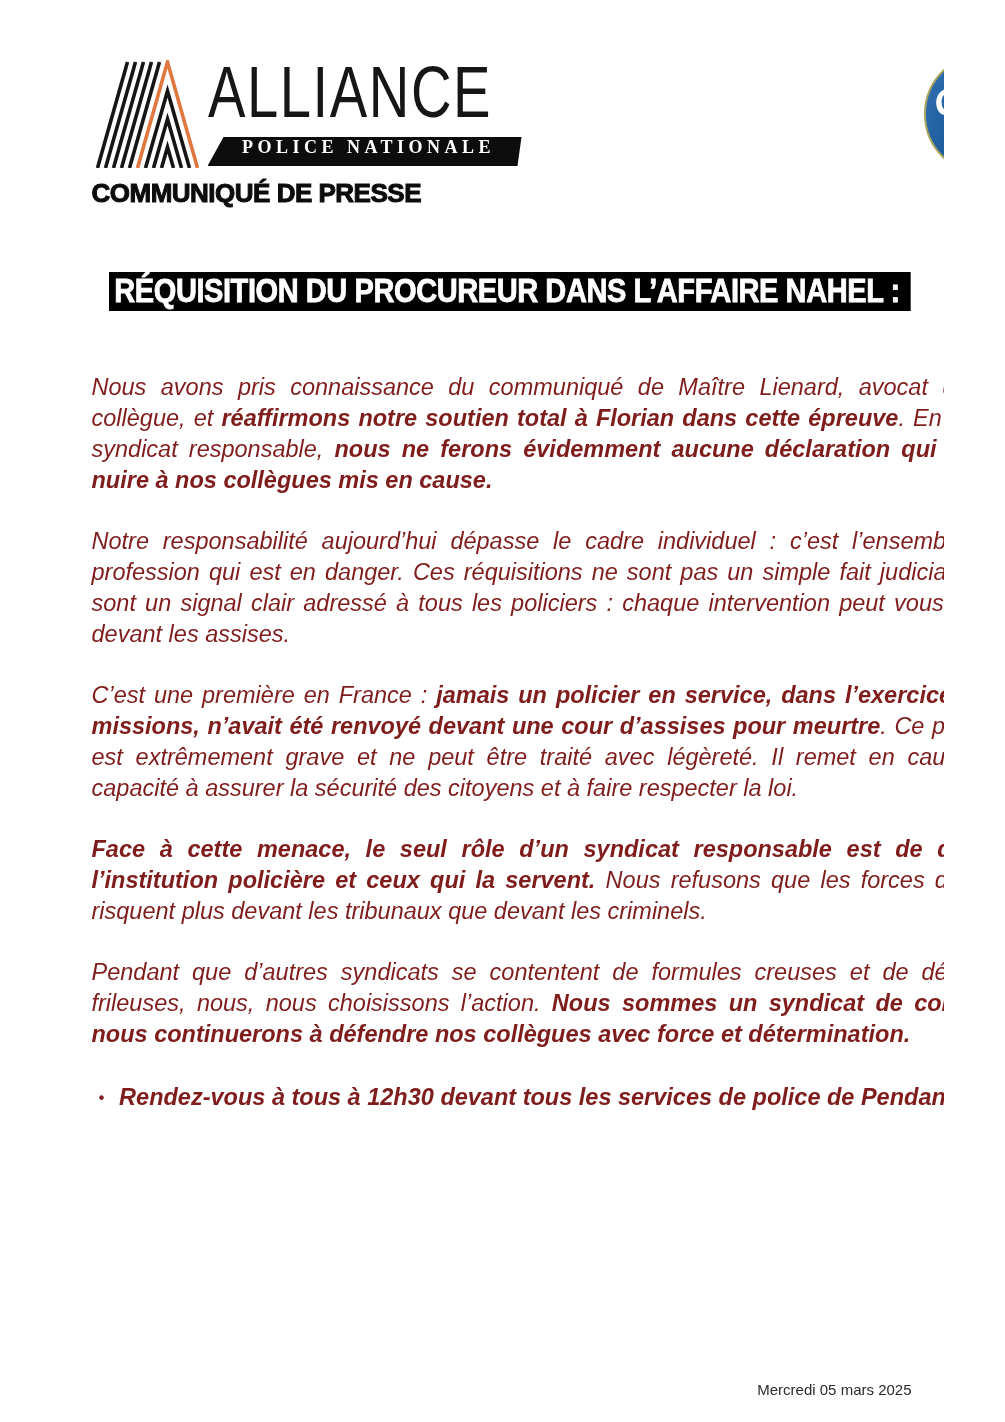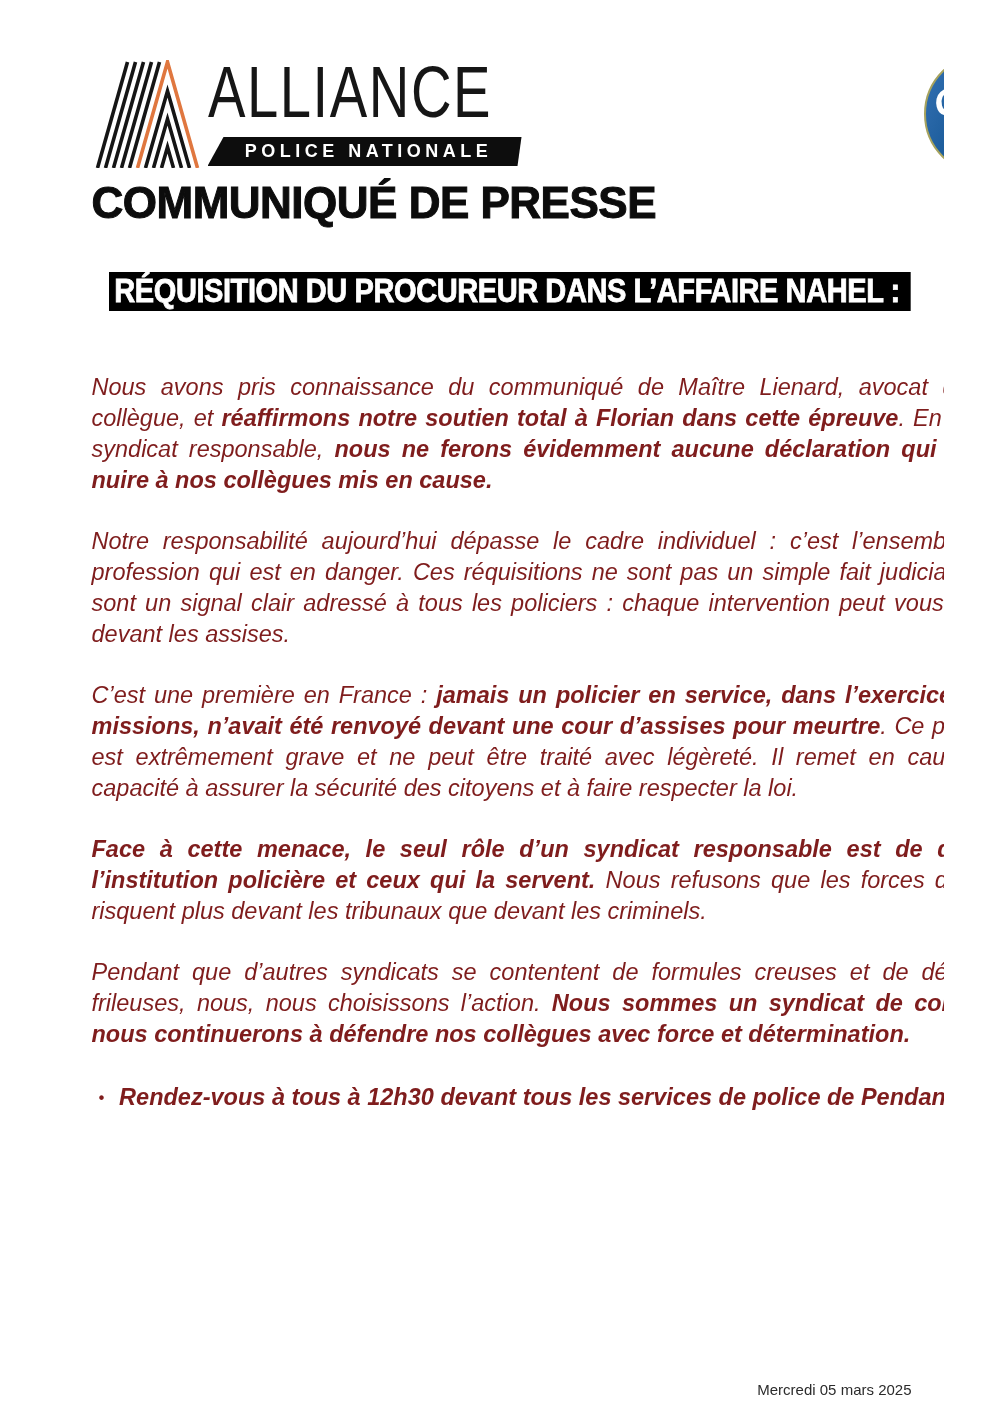--- a/index.html
+++ b/index.html
@@ -11,22 +11,23 @@
 
   
   .logo-mark{position:absolute;left:28px;top:60px;}
   .brand-name{
     position:absolute;left:146px;top:56px;line-height:1;
     font-size:72px;font-weight:400;letter-spacing:2px;color:#161616;
     transform:scaleX(0.78);transform-origin:left top;white-space:nowrap;
   }
   .brand-sub{
     position:absolute;left:146px;top:137px;width:314px;height:29px;
-    background:#0d0d0d;display:flex;align-items:center;justify-content:center;
+    background:#0d0d0d;display:flex;align-items:flex-start;justify-content:center;
     clip-path:polygon(16px 0,100% 0,calc(100% - 4px) 100%,0 100%);
+    font-family:Liberation Serif, serif;
   }
   .brand-sub span{
     color:#ffffff;font-size:18px;font-weight:700;letter-spacing:4.5px;
     padding-left:8px;white-space:nowrap;
   }
   .badge{
     position:absolute;left:862px;top:53px;width:122px;height:122px;
     border-radius:50%;overflow:hidden;box-sizing:border-box;
     border:2px solid #a7a35e;
     background:linear-gradient(115deg,#3572b4 0%,#1d5d9c 36%,#2f8a96 64%,#57ad8b 100%);
@@ -53,21 +54,21 @@
     background:var(--badge-stripe-red,#c03a2b);transform:skewX(-35deg);
   }
   .badge-stripe-b{
     position:absolute;left:40px;top:114px;width:66px;height:4.5px;
     background:var(--badge-stripe-blue,#2b4ea0);transform:skewX(-35deg);
   }
 
   
   .doc-type{
     position:absolute;left:30px;top:178px;margin:0;
-    font-size:44px;font-weight:700;letter-spacing:-.5px;color:#0c0c0c;
+    font-size:26px;font-weight:700;letter-spacing:-.5px;color:#0c0c0c;
     -webkit-text-stroke:1px #0c0c0c;white-space:nowrap;
   }
   .title-block{position:absolute;left:30px;top:272px;width:945px;text-align:center;}
   .title-line{margin:0 0 3px 0;line-height:0;}
   .title-line span{
     display:inline-block;background:var(--title-bg,#000);color:var(--title-fg,#fff);
     font-size:33px;font-weight:700;letter-spacing:-.5px;line-height:36px;
     padding:1px 12px 2px 6px;-webkit-text-stroke:.8px var(--title-fg,#fff);
     transform:scaleX(0.88);transform-origin:left center;white-space:nowrap;
   }

